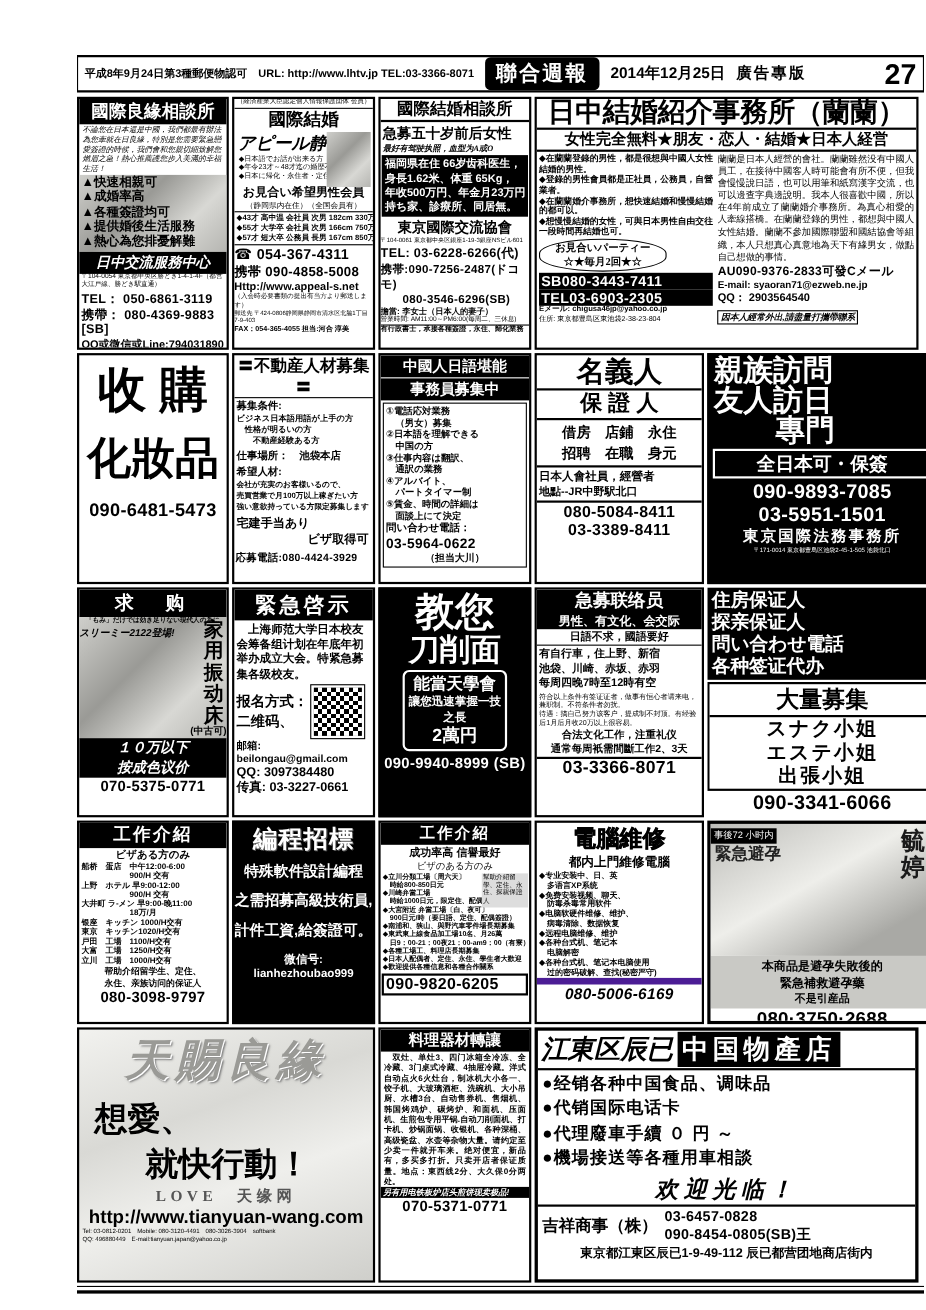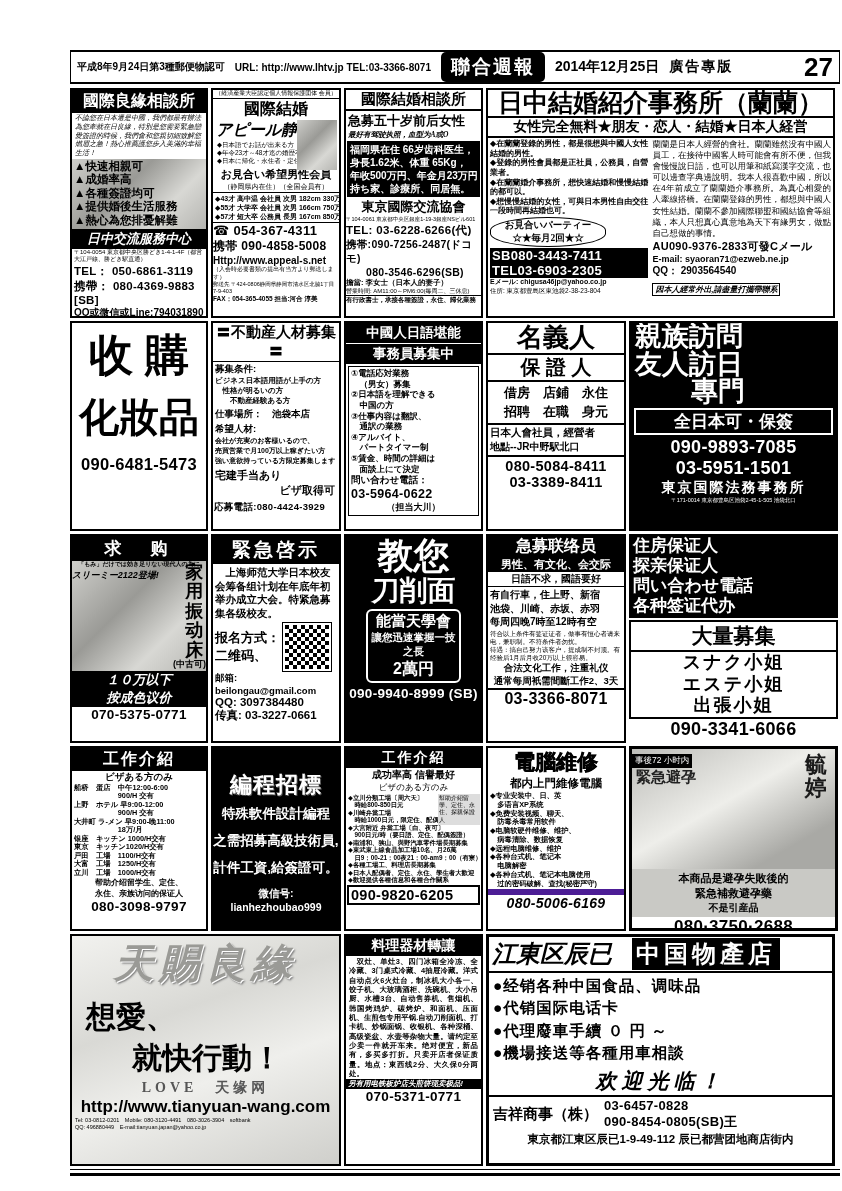--- a/index.html
+++ b/index.html
@@ -8,21 +8,21 @@
   .page{position:absolute;left:70px;top:50px;width:770px;}
   
   .hdr{border:1px solid #000;border-top:2px solid #000;border-bottom:2px solid #000;height:34px;display:flex;align-items:center;gap:10px;padding:0 6px;box-sizing:border-box;margin-bottom:4px;}
   .hdr .small{font-size:10px;font-weight:bold;}
   .masthead{background:#000;color:#fff;font-weight:bold;font-size:19px;padding:2px 10px;border-radius:5px;letter-spacing:2px;white-space:nowrap;}
   .hdr .date{font-size:14px;font-weight:bold;}
   .hdr .section{font-size:14px;font-weight:bold;letter-spacing:2px;}
   .pageno{font-size:26px;font-weight:bold;margin-left:auto;}
   
   .row{display:flex;gap:3px;margin-bottom:3px;}
-  .w1{width:138px;}.w2{width:130px;}.w3{width:139px;}.w4{width:140px;}.w5{width:209px;}.w23{width:271px;}.w45{width:349px;}
+  .w1{width:138px;}.w2{width:130px;}.w3{width:139px;}.w4{width:154px;}.w5{width:209px;}.w23{width:271px;}.w45{width:349px;}
   .ad{border:2px solid #000;background:#fff;box-sizing:border-box;overflow:hidden;flex-shrink:0;position:relative;}
   .rev{background:#000;color:#fff;}
   .b{font-weight:bold;}
   .ctr{text-align:center;}
   .serif{font-family:"Liberation Serif","DejaVu Serif",serif;}
   .bar{display:block;padding:1px 2px;text-align:center;font-weight:bold;}
   .tiny{font-size:7px;line-height:1.25;}
   .phone{font-weight:bold;letter-spacing:.3px;}
   .photo{background:linear-gradient(135deg,#cfcfcb 0%,#9a9a96 40%,#d8d8d4 70%,#b5b5b1 100%);}
   .qr{width:44px;height:44px;background:
@@ -320,21 +320,21 @@
             <div>戸田　工場　1100/H交有</div>
             <div>大富　工場　1250/H交有</div>
             <div>立川　工場　1000/H交有</div>
           </div>
       <div class="b ctr" style="font-size:8px;" data-bind="ads.gongzuo_left.note1">帮助介绍留学生、定住、</div>
       <div class="b ctr" style="font-size:8px;" data-bind="ads.gongzuo_left.note2">永住、亲族访问的保证人</div>
       <div class="phone ctr" style="font-size:13.5px;" data-bind="ads.gongzuo_left.tel">080-3098-9797</div>
     </div>
 
     <div class="ad w2 rev ctr">
-      <div class="b" style="font-size:22px;letter-spacing:1px;text-shadow:1px 1px 0 #555;margin-top:22px;" data-bind="ads.biancheng.title">編程招標</div>
+      <div class="b" style="font-size:22px;letter-spacing:1px;text-shadow:1px 1px 0 #555;" data-bind="ads.biancheng.title">編程招標</div>
       <div class="b wrapok" style="font-size:13.5px;line-height:2;" data-bind-list="ads.biancheng.lines">
             <div>特殊軟件設計編程</div>
             <div>之需招募高級技術員,</div>
             <div>計件工資,給簽證可。</div>
           </div>
       <div class="b" style="font-size:10.5px;margin-top:6px;" data-bind="ads.biancheng.wechat">微信号: lianhezhoubao999</div>
     </div>
 
     <div class="ad w3">
       <div class="bar rev" style="font-size:14px;letter-spacing:2px;" data-bind="ads.gongzuo_mid.title">工作介紹</div>
@@ -406,21 +406,21 @@
     </div>
 
     <div class="ad w3">
       <div class="bar rev serif" style="font-size:14px;" data-bind="ads.liaoli.title">料理器材轉讓</div>
       <div style="font-size:7.4px;line-height:1.26;padding:1px 3px;text-align:justify;font-weight:bold;" data-bind="ads.liaoli.body">　双灶、单灶3、四门冰箱全冷冻、全冷藏、3门桌式冷藏、4抽屉冷藏。洋式自动点火6火灶台，制冰机大小各一、饺子机、大玻璃酒柜、洗碗机、大小吊厨、水槽3台、自动售券机、售烟机、韩国烤鸡炉、碳烤炉、和面机、压面机、生煎包专用平锅.自动刀削面机、打卡机、炒锅面锅、收银机、各种深桶、高级瓷盆、水壶等杂物大量。请约定至少卖一件就开车来。绝对便宜，新品有，多买多打折。只卖开店者保证质量。地点：東西线2分、大久保0分两处。</div>
       <div class="rev b" style="font-size:7.5px;font-style:italic;padding:0 2px;" data-bind="ads.liaoli.extra">另有用电铁板炉店头煎饼现卖极品!</div>
       <div class="phone ctr" style="font-size:13.5px;" data-bind="ads.liaoli.tel">070-5371-0771</div>
     </div>
 
     <div class="ad w45" style="border:3px solid #000;">
-      <div style="display:flex;align-items:center;gap:20px;border-bottom:2px solid #000;padding:1px 3px;">
+      <div style="display:flex;align-items:center;gap:4px;border-bottom:2px solid #000;padding:1px 3px;">
         <span class="b serif" style="font-size:24px;font-style:italic;" data-bind="ads.wuchan.title_hand">江東区辰已</span>
         <span class="rev b" style="font-size:24px;padding:0 4px;letter-spacing:4px;" data-bind="ads.wuchan.title_block">中国物產店</span>
       </div>
       <div class="b" style="font-size:15.5px;line-height:1.45;padding:2px 4px;letter-spacing:1px;" data-bind-list="ads.wuchan.bullets">
             <div>●经销各种中国食品、调味品</div>
             <div>●代销国际电话卡</div>
             <div>●代理廢車手續 ０ 円 ～</div>
             <div>●機場接送等各種用車相談</div>
           </div>
       <div class="b serif ctr" style="font-size:21px;font-style:italic;letter-spacing:5px;" data-bind="ads.wuchan.welcome">欢迎光临！</div>

